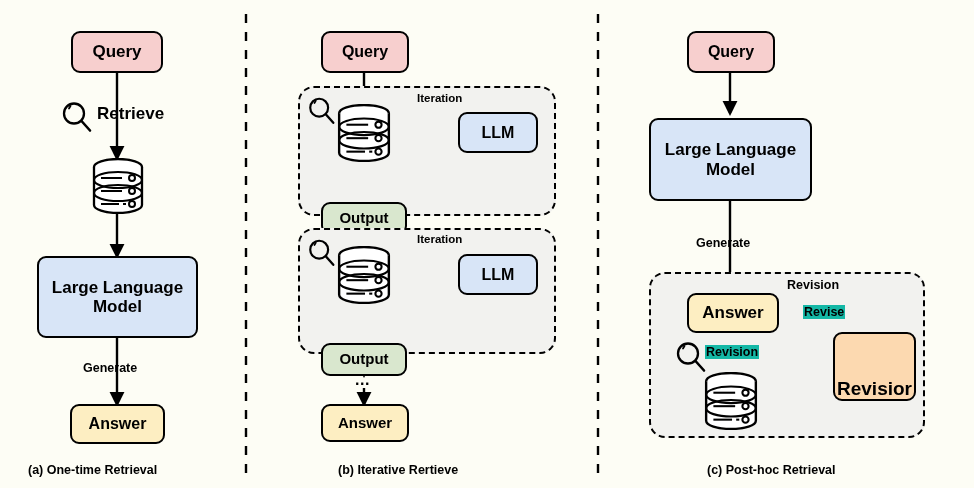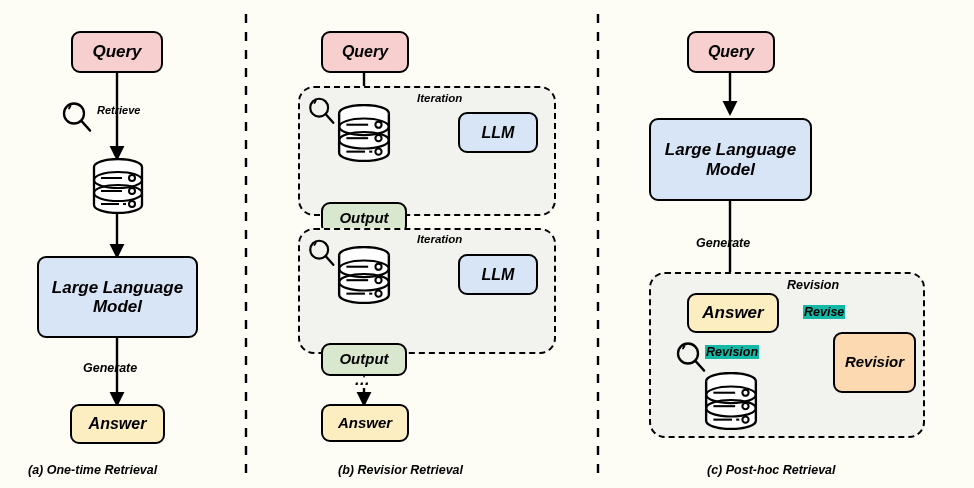--- a/index.html
+++ b/index.html
@@ -3,21 +3,21 @@
 <meta charset="utf-8">
 <style>
   html,body{margin:0;padding:0;}
   body{
     width:974px;height:488px;
     background:#fdfdf5;
     font-family:"Liberation Sans", sans-serif;
     overflow:hidden;
     position:relative;
   }
-  #figure{position:absolute;inset:0;font-style:italic;}
+  #figure{position:absolute;inset:0;}
   svg.layer{position:absolute;left:0;top:0;width:974px;height:488px;overflow:visible;}
   .node{position:absolute;box-sizing:border-box;border:2.2px solid #000;border-radius:9px;
         display:flex;align-items:center;justify-content:center;text-align:center;
         font-weight:bold;color:#000;line-height:1.12;}
   .n-query{background:#f7cfce;}
   .n-llm{background:#d8e5f7;}
   .n-answer{background:#fdeec2;}
   .n-output{background:#d9e7ce;margin-top:32px;}
   .n-revisor{background:#fcd9b0;}
   .region{position:absolute;box-sizing:border-box;border:2.6px dashed #000;border-radius:16px;background:#f2f2ef;}
@@ -64,21 +64,21 @@
 
   <div class="node n-query" style="left:71px;top:31px;width:92px;height:42px;font-size:17px;">
     <span>Query</span>
   </div>
 
   <svg class="mag" style="left:60px;top:100px;" width="34" height="34" viewBox="0 0 34 34">
     <circle cx="14" cy="13.5" r="10" fill="none" stroke="#000" stroke-width="2.3"></circle>
     <line x1="21.5" y1="21" x2="30" y2="30.5" stroke="#000" stroke-width="2.6" stroke-linecap="round"></line>
     <line x1="9" y1="8.5" x2="10.5" y2="6" stroke="#000" stroke-width="1.8" stroke-linecap="round"></line>
   </svg>
-  <div class="lbl" style="left:97px;top:104px;font-size:11px;">Retrieve</div>
+  <div class="lbl" style="left:97px;top:104px;font-size:17px;">Retrieve</div>
 
   <svg class="db" style="left:92px;top:158px;" width="52" height="56" viewBox="0 0 52 56">
     <ellipse cx="26" cy="9" rx="24" ry="8" fill="#fff" stroke="#000" stroke-width="2.3"></ellipse>
     <path d="M2,9 L2,47 A24,8 0 0 0 50,47 L50,9" fill="#fff" stroke="#000" stroke-width="2.3"></path>
     <ellipse cx="26" cy="22" rx="24" ry="8" fill="none" stroke="#000" stroke-width="2.1"></ellipse>
     <ellipse cx="26" cy="35" rx="24" ry="8" fill="none" stroke="#000" stroke-width="2.1"></ellipse>
     <line x1="9" y1="20" x2="30" y2="20" stroke="#000" stroke-width="2"></line>
     <circle cx="40" cy="20" r="3" fill="none" stroke="#000" stroke-width="2"></circle>
     <line x1="9" y1="33" x2="30" y2="33" stroke="#000" stroke-width="2"></line>
     <circle cx="40" cy="33" r="3" fill="none" stroke="#000" stroke-width="2"></circle>
@@ -164,21 +164,21 @@
   <div class="node n-output" style="left:321px;top:311px;width:86px;height:33px;font-size:15px;">
     <span>Output</span>
   </div>
 
   <div class="lbl" style="left:355px;top:371px;font-size:16px;letter-spacing:0.5px;">...</div>
 
   <div class="node n-answer" style="left:321px;top:404px;width:88px;height:38px;font-size:15px;">
     <span>Answer</span>
   </div>
 
-  <div class="caption" style="left:338px;top:463px;">(b) Revisior Retrieval</div>
+  <div class="caption" style="left:338px;top:463px;">(b) Iterative Rertieve</div>
 
   <div class="node n-query" style="left:687px;top:31px;width:88px;height:42px;font-size:16px;">
     <span>Query</span>
   </div>
 
   <div class="node n-llm" style="left:649px;top:118px;width:163px;height:83px;font-size:17px;padding:0 8px;">
     <span>Large Language Model</span>
   </div>
 
   <div class="lbl" style="left:696px;top:236px;font-size:12.5px;">Generate</div>
@@ -206,19 +206,19 @@
     <ellipse cx="26" cy="35" rx="24" ry="8" fill="none" stroke="#000" stroke-width="2.1"></ellipse>
     <line x1="9" y1="20" x2="30" y2="20" stroke="#000" stroke-width="2"></line>
     <circle cx="40" cy="20" r="3" fill="none" stroke="#000" stroke-width="2"></circle>
     <line x1="9" y1="33" x2="30" y2="33" stroke="#000" stroke-width="2"></line>
     <circle cx="40" cy="33" r="3" fill="none" stroke="#000" stroke-width="2"></circle>
     <line x1="9" y1="46" x2="27" y2="46" stroke="#000" stroke-width="2"></line>
     <line x1="31" y1="46" x2="34" y2="46" stroke="#000" stroke-width="2"></line>
     <circle cx="40" cy="46" r="3" fill="none" stroke="#000" stroke-width="2"></circle>
   </svg>
 
-  <div class="node n-revisor" style="left:833px;top:332px;width:83px;height:61px;font-size:15px;">
+  <div class="node n-revisor" style="left:833px;top:332px;width:83px;height:69px;font-size:19px;align-items:flex-end;">
     <span>Revisior</span>
   </div>
 
   <div class="caption" style="left:707px;top:463px;">(c) Post-hoc Retrieval</div>
 
 </div>
 
 </body></html>

